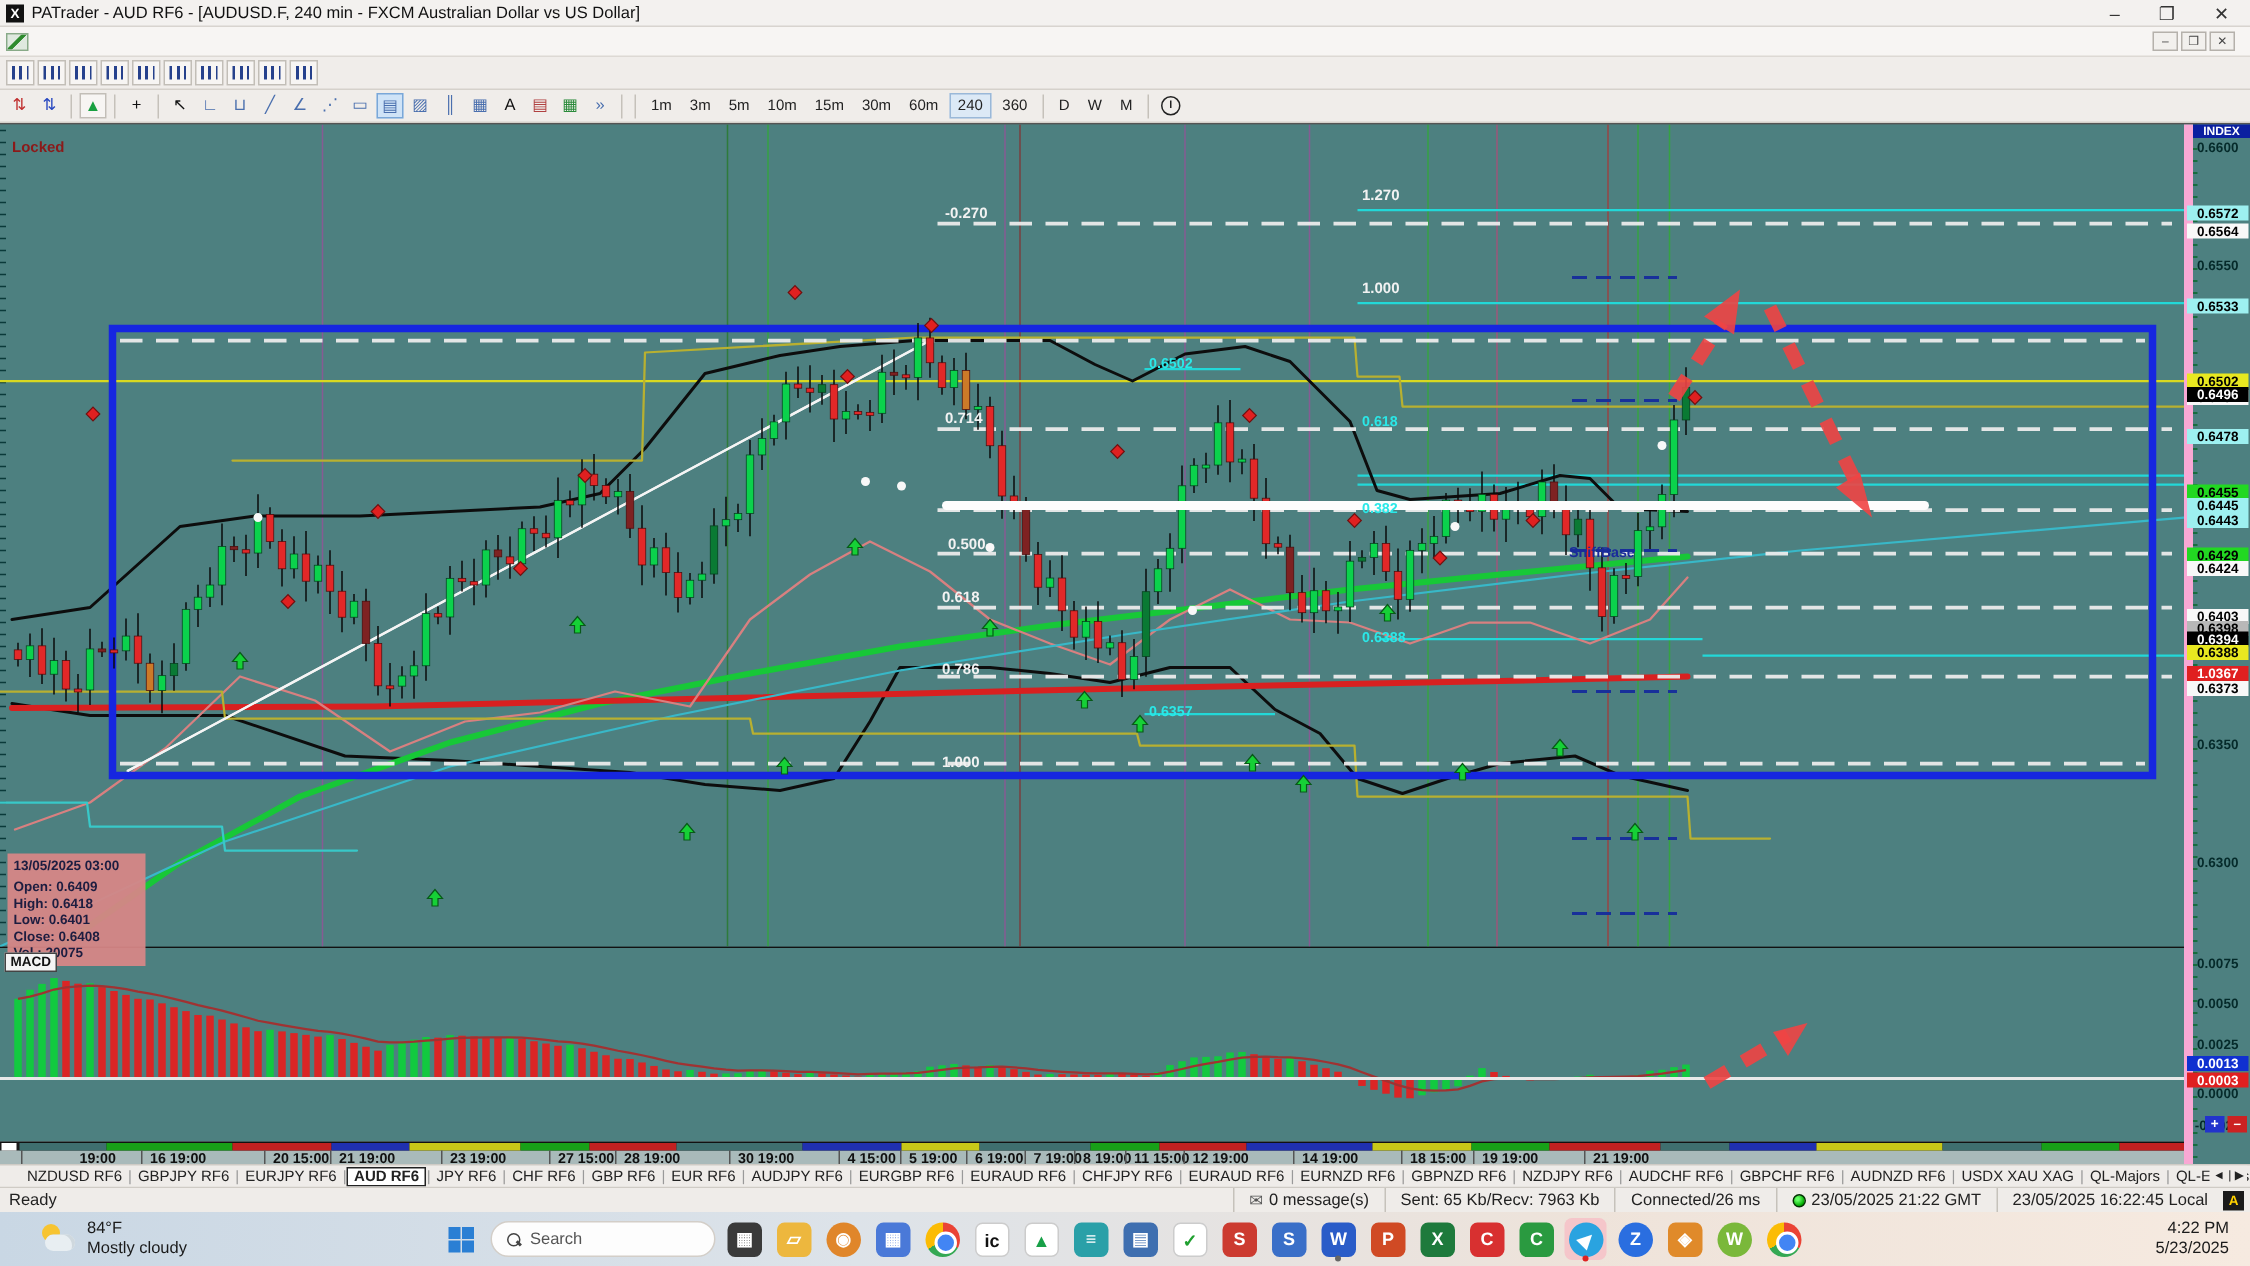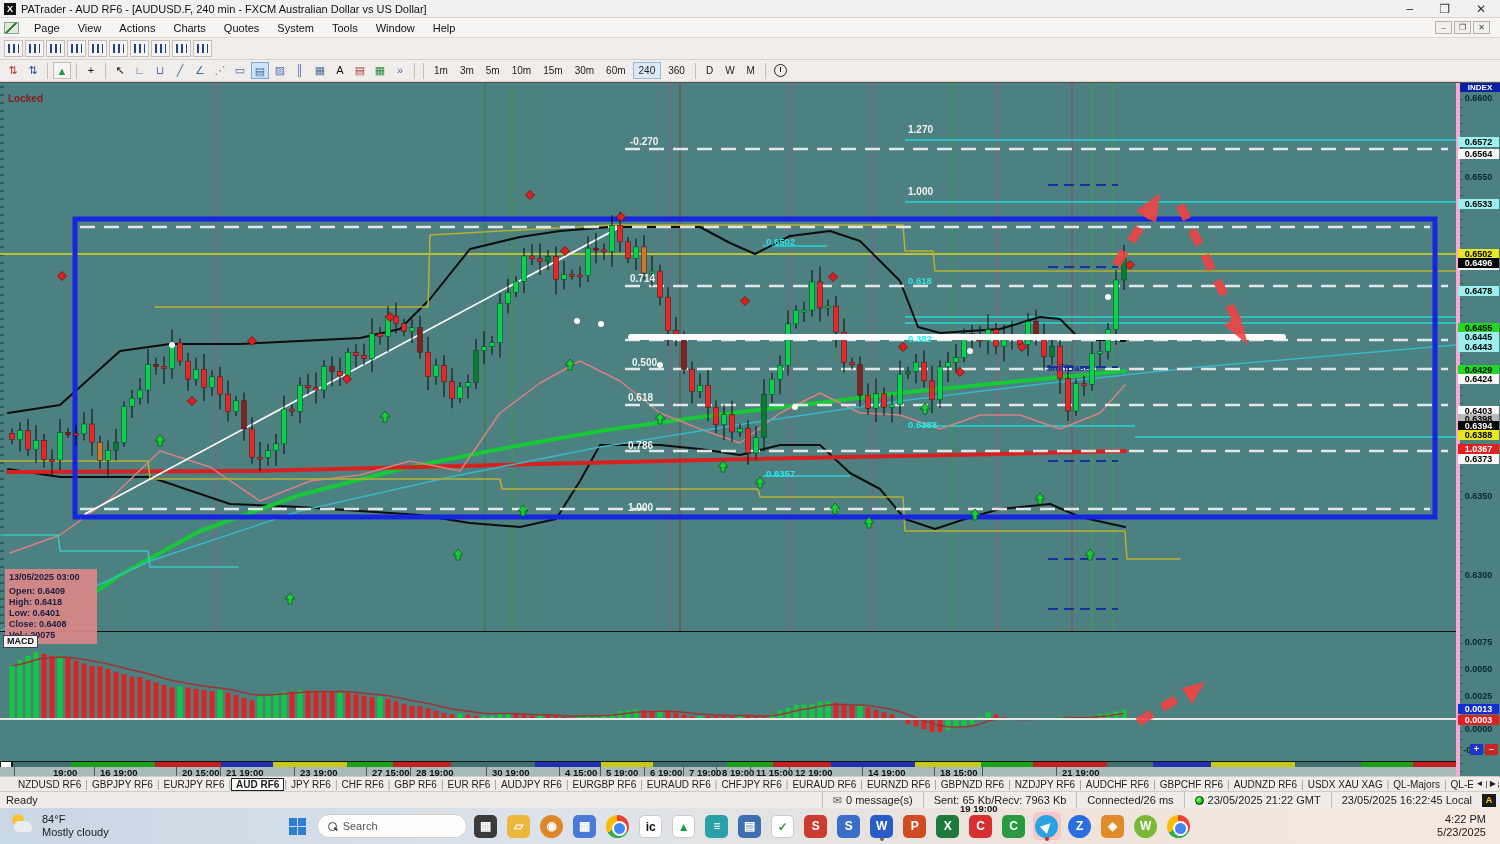--- a/index.html
+++ b/index.html
@@ -49,21 +49,21 @@
   svg { display:block; }
   .locked { position:absolute; left:8px; top:10px; font:bold 10px "Liberation Sans"; color:#8b1a1a; }
   .infobox { position:absolute; left:5px; top:486px; width:92px; background:rgba(214,134,134,.95);
              padding:3px 4px; font:bold 9px/11px "Liberation Sans"; color:#1d1d40; }
   .infobox .ib-title { margin-bottom:3px; }
   .macd-tag { position:absolute; left:3px; top:552px; background:#f4f4f4; border:1px solid #444;
               font:bold 9px/11px "Liberation Sans"; color:#111; padding:0 3px; }
 
   
   .price-scale { position:absolute; right:0; top:0; width:44px; height:694px; background:#4d8080;
-                 border-left:4px solid #f9a8d4; }
+                 border-left:6px solid #f9a8d4; }
   .scale-ticks { position:absolute; left:0; top:0; width:3px; height:694px; opacity:.7;
                  background:repeating-linear-gradient(180deg,#062 0 1px,transparent 1px 8px); }
   .scale-head { position:absolute; top:0; left:0; right:0; height:9px; background:#0b1fa0;
                 color:#fff; font:bold 8px/9px "Liberation Sans"; text-align:center; }
   .pbadge { position:absolute; right:1px; width:41px; height:10px; font:bold 9px/10px "Liberation Sans";
             text-align:center; color:#000; }
   .pb-plain { background:transparent; color:#052a2a; }
   .pb-cyan  { background:#9df0f0; } .pb-white { background:#f8f8f8; }
   .pb-yellow{ background:#e8e820; } .pb-black { background:#000; color:#fff; }
   .pb-green { background:#22d822; } .pb-red   { background:#e02020; color:#fff; }
@@ -100,21 +100,21 @@
   .st-spacer { flex:1; }
   .env-ico { font-size:11px; color:#555; }
   .gdot { width:9px; height:9px; border-radius:50%;
           background:radial-gradient(circle at 35% 35%, #6f6 15%, #0a0 70%, #050 100%); border:1px solid #030;}
   .a-ico { width:14px; height:13px; background:#1a1a1a; color:#ffd200; font:bold 9px/13px "Liberation Sans";
            text-align:center; margin-right:4px; }
 
   
   .taskbar { height:36px; display:flex; align-items:center;
              background:linear-gradient(90deg,#c9d7e4 0%,#dde3e9 38%,#eee3da 70%,#f6eae0 100%); }
-  .weather { display:flex; align-items:flex-start; gap:6px; padding-left:10px; width:190px; }
+  .weather { display:flex; align-items:center; gap:6px; padding-left:10px; width:190px;margin-left:16px; }
   .w-ico { position:relative; width:26px; height:22px; }
   .w-sun { position:absolute; left:2px; top:1px; width:12px; height:12px; border-radius:50%; background:#f7c431; }
   .w-cloud { position:absolute; left:4px; top:8px; width:20px; height:11px; border-radius:8px; background:#e8eef2;
              box-shadow:-4px 2px 0 -2px #cfd8de inset; }
   .w-txt { font-size:11px; line-height:13px; color:#1a1a1a; }
   .task-center { display:flex; align-items:center; gap:5px; margin:0 auto; }
   .start { width:17px; height:17px; display:grid; grid-template-columns:8px 8px; grid-template-rows:8px 8px; gap:1px; margin-right:6px;}
   .start i { background:#2a7fd4; }
   .search { width:150px; height:24px; border-radius:12px; background:#fdfdfd; border:1px solid #d3cec8;
             display:flex; align-items:center; gap:6px; padding:0 10px; color:#555; font-size:11px; }
@@ -146,31 +146,20 @@
     <span class="title-text">PATrader - AUD RF6 - [AUDUSD.F, 240 min - FXCM Australian Dollar vs US Dollar]</span>
     <span class="win-ctl">
       <span>–</span>
       <span>❐</span>
       <span>✕</span>
     </span>
   </div>
 
   <div class="menubar">
     <span class="menu-ico"></span>
-    <span id="menu-items" style="display:flex">
-        <span class="menu-item">Page</span>
-        <span class="menu-item">View</span>
-        <span class="menu-item">Actions</span>
-        <span class="menu-item">Charts</span>
-        <span class="menu-item">Quotes</span>
-        <span class="menu-item">System</span>
-        <span class="menu-item">Tools</span>
-        <span class="menu-item">Window</span>
-        <span class="menu-item">Help</span>
-      </span>
     <span class="mdi-ctl" id="mdi-ctl">
         <span>–</span>
         <span>❐</span>
         <span>✕</span>
       </span>
   </div>
 
   <div class="toolbar" id="toolbar1">
       <span class="tb-ico"></span>
       <span class="tb-ico"></span>
@@ -884,21 +873,21 @@
           <span class="ta-label" style="left: 722px;">8 19:00</span>
           <span class="ta-tick" style="left: 750px;"></span>
           <span class="ta-label" style="left: 756px;">11 15:00</span>
           <span class="ta-tick" style="left: 789px;"></span>
           <span class="ta-label" style="left: 795px;">12 19:00</span>
           <span class="ta-tick" style="left: 862px;"></span>
           <span class="ta-label" style="left: 868px;">14 19:00</span>
           <span class="ta-tick" style="left: 934px;"></span>
           <span class="ta-label" style="left: 940px;">18 15:00</span>
           <span class="ta-tick" style="left: 982px;"></span>
-          <span class="ta-label" style="left: 960px; margin-top: 36px;">19 19:00</span>
+          <span class="ta-label" style="left: 988px;">19 19:00</span>
           <span class="ta-tick" style="left: 1056px;"></span>
           <span class="ta-label" style="left: 1062px;">21 19:00</span>
         </div>
     </div>
 
     <div class="price-scale">
       <div class="scale-ticks"></div>
       <div class="scale-head">INDEX</div>
       <div id="scale-labels">
           <span class="pbadge pb-plain" style="top: 10px;">0.6600</span>

